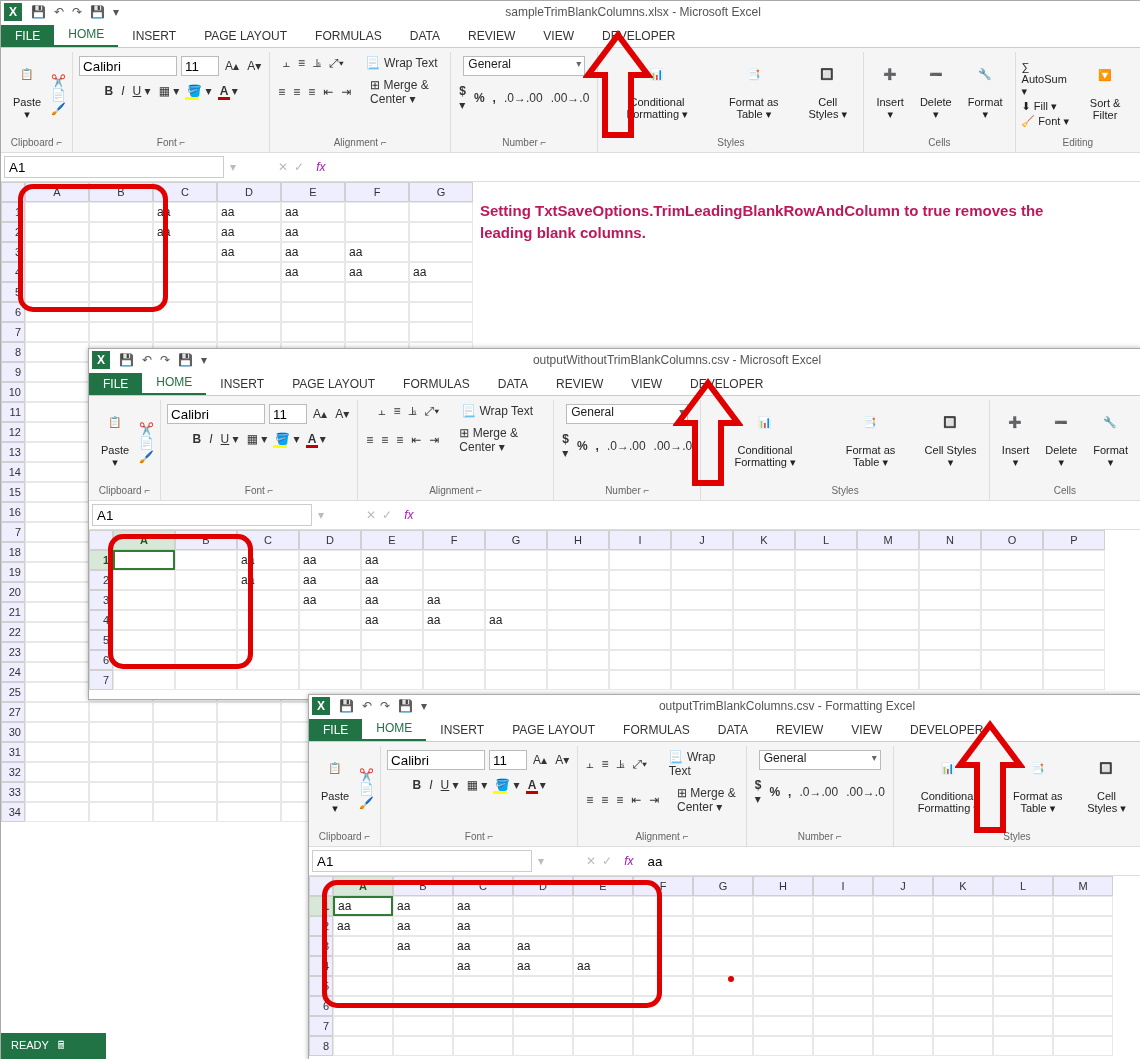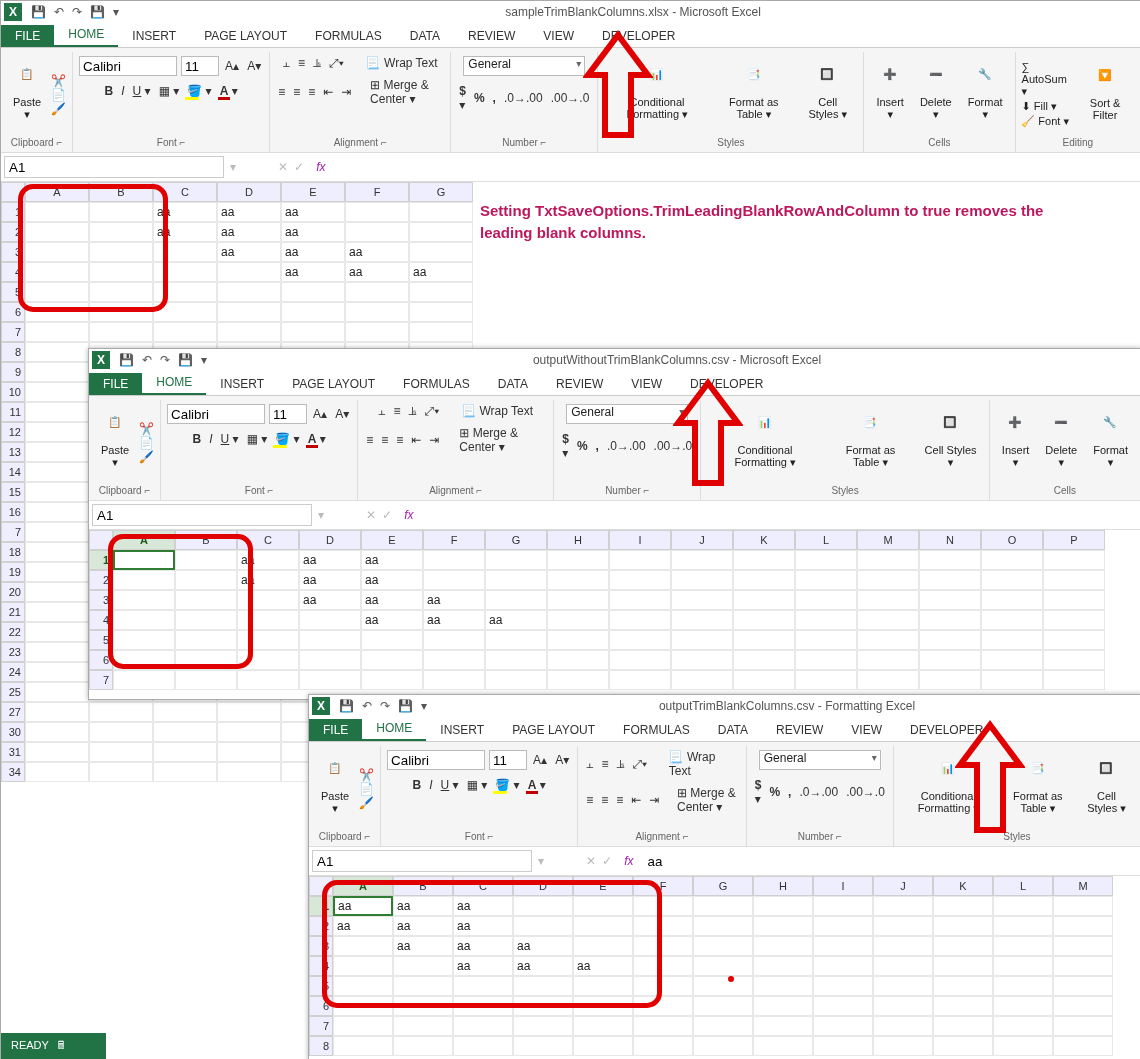--- a/index.html
+++ b/index.html
@@ -494,20 +494,40 @@
           <div class="rowhdr ">31</div>
           <div class="cell " style="width:64px"></div>
           <div class="cell " style="width:64px"></div>
           <div class="cell " style="width:64px"></div>
           <div class="cell " style="width:64px"></div>
           <div class="cell " style="width:64px"></div>
           <div class="cell " style="width:64px"></div>
           <div class="cell " style="width:64px"></div>
         </div>
         <div class="cellrow">
+          <div class="rowhdr ">32</div>
+          <div class="cell " style="width:64px"></div>
+          <div class="cell " style="width:64px"></div>
+          <div class="cell " style="width:64px"></div>
+          <div class="cell " style="width:64px"></div>
+          <div class="cell " style="width:64px"></div>
+          <div class="cell " style="width:64px"></div>
+          <div class="cell " style="width:64px"></div>
+        </div>
+        <div class="cellrow">
+          <div class="rowhdr ">33</div>
+          <div class="cell " style="width:64px"></div>
+          <div class="cell " style="width:64px"></div>
+          <div class="cell " style="width:64px"></div>
+          <div class="cell " style="width:64px"></div>
+          <div class="cell " style="width:64px"></div>
+          <div class="cell " style="width:64px"></div>
+          <div class="cell " style="width:64px"></div>
+        </div>
+        <div class="cellrow">
           <div class="rowhdr ">34</div>
           <div class="cell " style="width:64px"></div>
           <div class="cell " style="width:64px"></div>
           <div class="cell " style="width:64px"></div>
           <div class="cell " style="width:64px"></div>
           <div class="cell " style="width:64px"></div>
           <div class="cell " style="width:64px"></div>
           <div class="cell " style="width:64px"></div>
         </div>
       </div>

